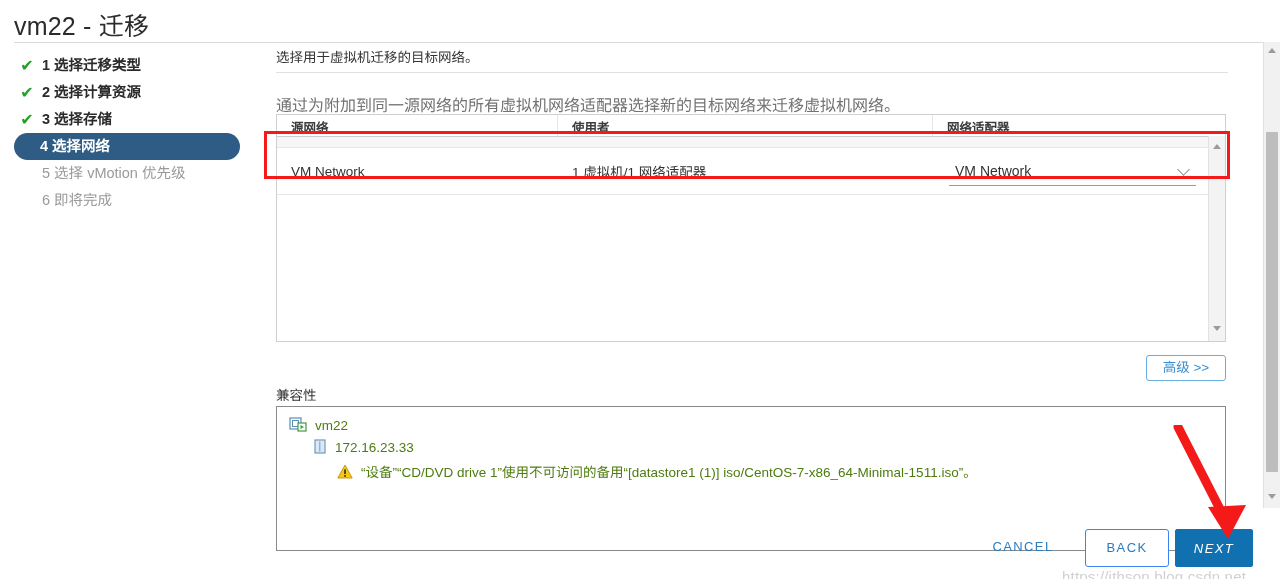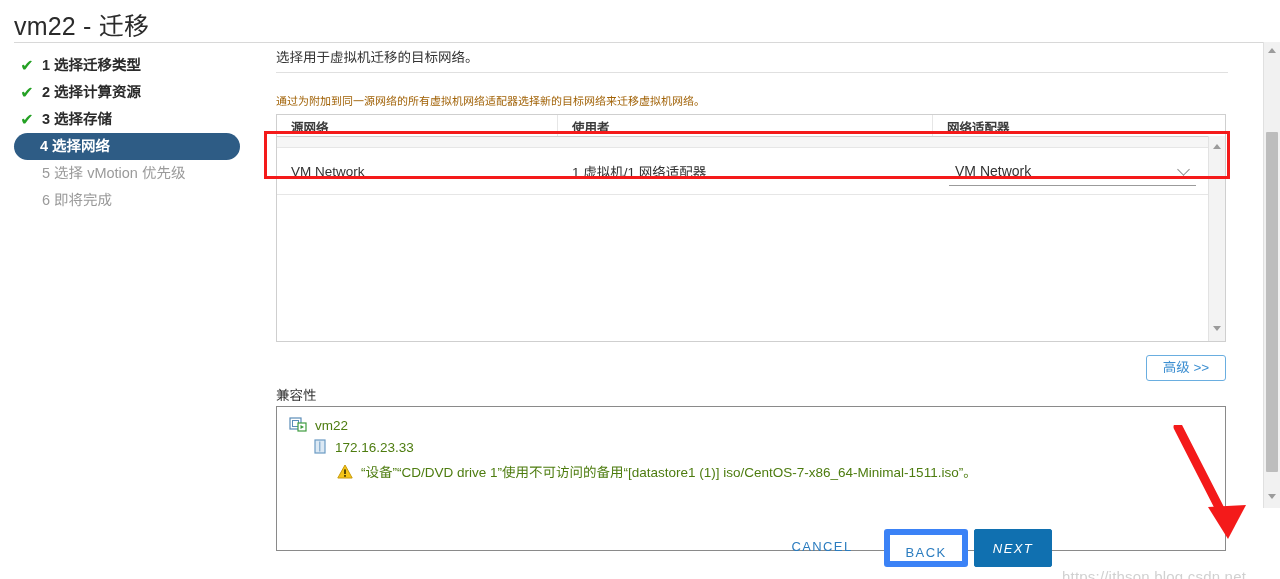--- a/index.html
+++ b/index.html
@@ -98,22 +98,22 @@
     left: 8px;
     top: 28px;
     width: 952px;
     height: 1px;
     background: #e0e0e0;
   }
   .desc-text {
     position: absolute;
     left: 8px;
     top: 48px;
-    font-size: 11px;
-    color: #a16207;
+    font-size: 16px;
+    color: #737373;
   }
 
   
   .net-table {
     position: absolute;
     left: 8px;
     top: 70px;
     width: 950px;
     height: 228px;
     border: 1px solid #cfcfcf;
@@ -302,21 +302,21 @@
     height: 340px;
     background: #bdbdbd;
     border-radius: 1px;
   }
 
   
   .footer {
     position: absolute;
     left: 0;
     bottom: 0;
-    width: 1052px;
+    width: 1253px;
     height: 62px;
   }
   .btn {
     position: absolute;
     box-sizing: border-box;
     font-size: 13px;
     letter-spacing: 1.4px;
     text-align: center;
     cursor: pointer;
     white-space: nowrap;
@@ -332,21 +332,21 @@
     border: none;
   }
   .btn-back {
     right: 84px;
     top: 12px;
     width: 84px;
     height: 38px;
     line-height: 36px;
     color: #2b7cbf;
     background: #ffffff;
-    border: 6px solid #3b82f6;
+    border: 1px solid #3b82f6;
     border-radius: 3px;
   }
   .btn-next {
     right: 0px;
     top: 12px;
     width: 78px;
     height: 38px;
     line-height: 38px;
     color: #ffffff;
     background: #1070b0;

